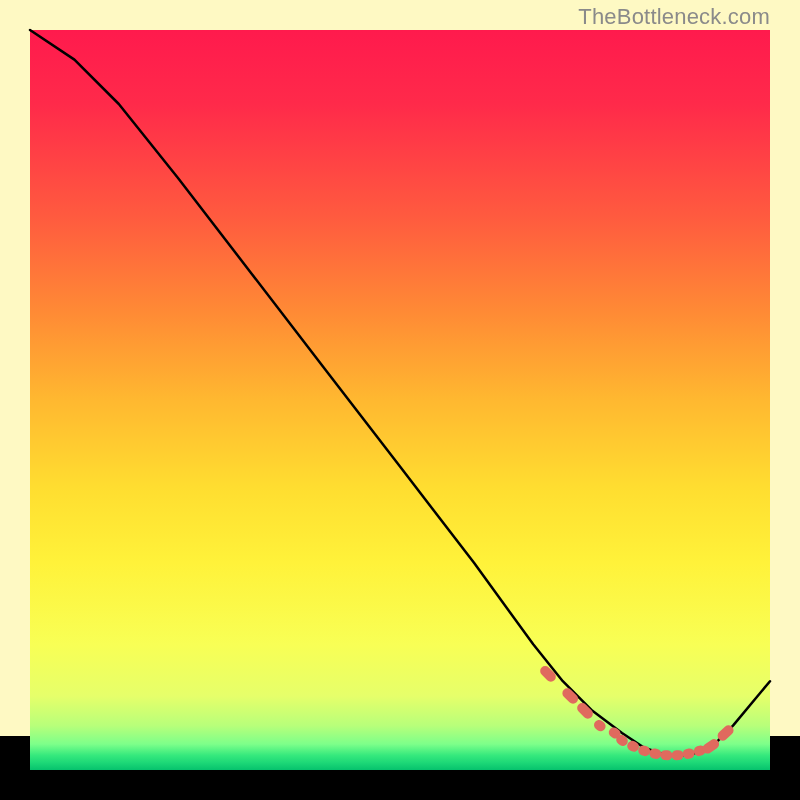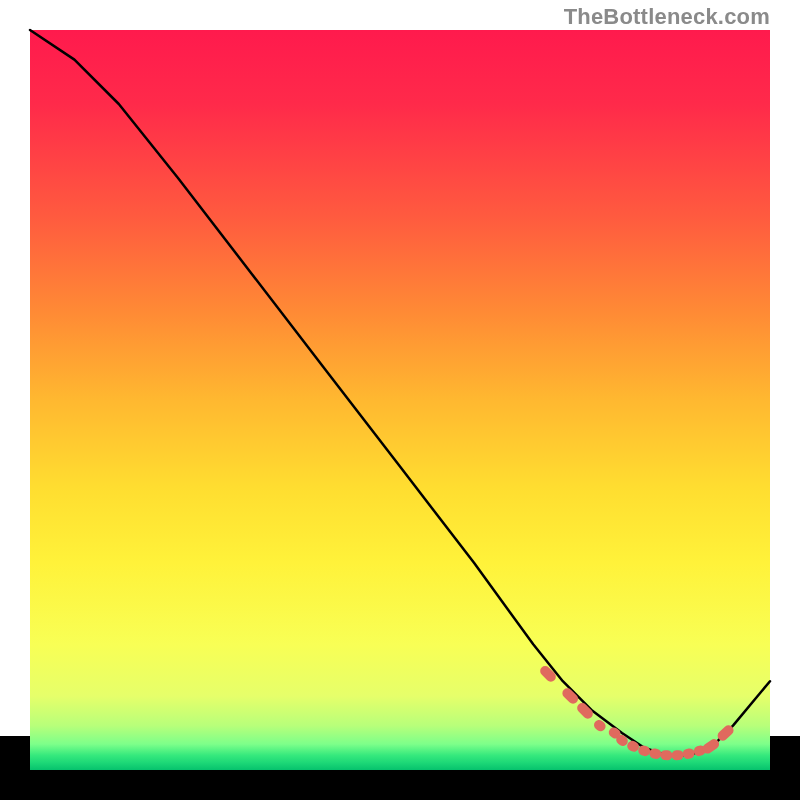--- a/index.html
+++ b/index.html
@@ -8,22 +8,21 @@
     width: 800px;
     height: 800px;
     background: #000;
     overflow: hidden;
     font-family: Arial, Helvetica, sans-serif;
   }
   .frame {
     position: relative;
     width: 800px;
     height: 736px;
-    background: #ffffff;
-    font-weight: bold;
+    background: #fef9c3;
   }
   .plot-area {
     position: absolute;
     left: 30px;
     top: 30px;
     width: 740px;
     height: 740px;
     
     background: linear-gradient(
       to bottom,

